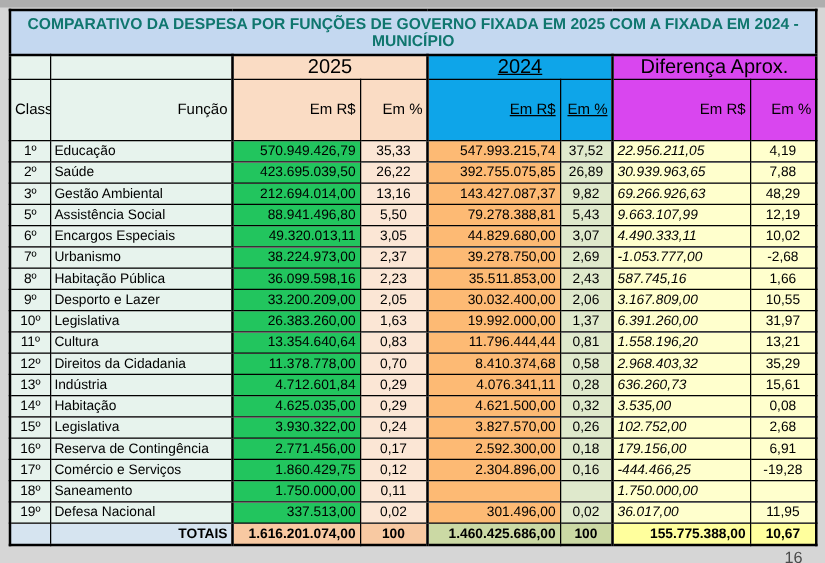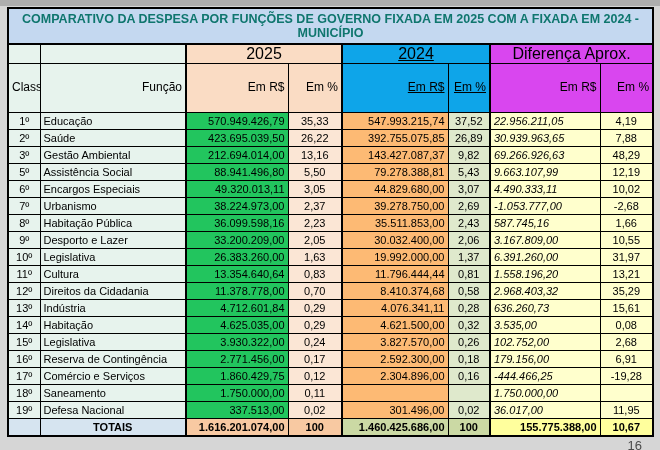--- a/index.html
+++ b/index.html
@@ -74,21 +74,21 @@
   .c-func  { background: #e7f3ed; text-align: left; }
   .c-v25   { background: #22c55e; text-align: right; }
   .c-p25   { background: #fbe6d5; text-align: center; }
   .c-v24   { background: #fdba74; text-align: right; }
   .c-p24   { background: #dfe9cc; text-align: center; margin-left: 30px; }
   .c-vdf   { background: #ffffcd; text-align: left; font-style: italic; }
   .c-pdf   { background: #ffffcd; text-align: center; }
 
   
   tr.totals-row td { font-weight: bold; height: 16px; }
-  .t-label { background: #d6e4f0; text-align: center; }
+  .t-label { background: #d6e4f0; text-align: right; }
   .t-v25   { background: #f8c9a2; text-align: right; }
   .t-p25   { background: #f8c9a2; text-align: center; }
   .t-v24   { background: #cbd9a4; text-align: right; }
   .t-p24   { background: #cbd9a4; text-align: center; }
   .t-vdf   { background: #ffff9d; text-align: right; }
   .t-pdf   { background: #ffff9d; text-align: center; margin-left: 26px; }
 
   .page-number {
     position: absolute;
     top: 438px;

